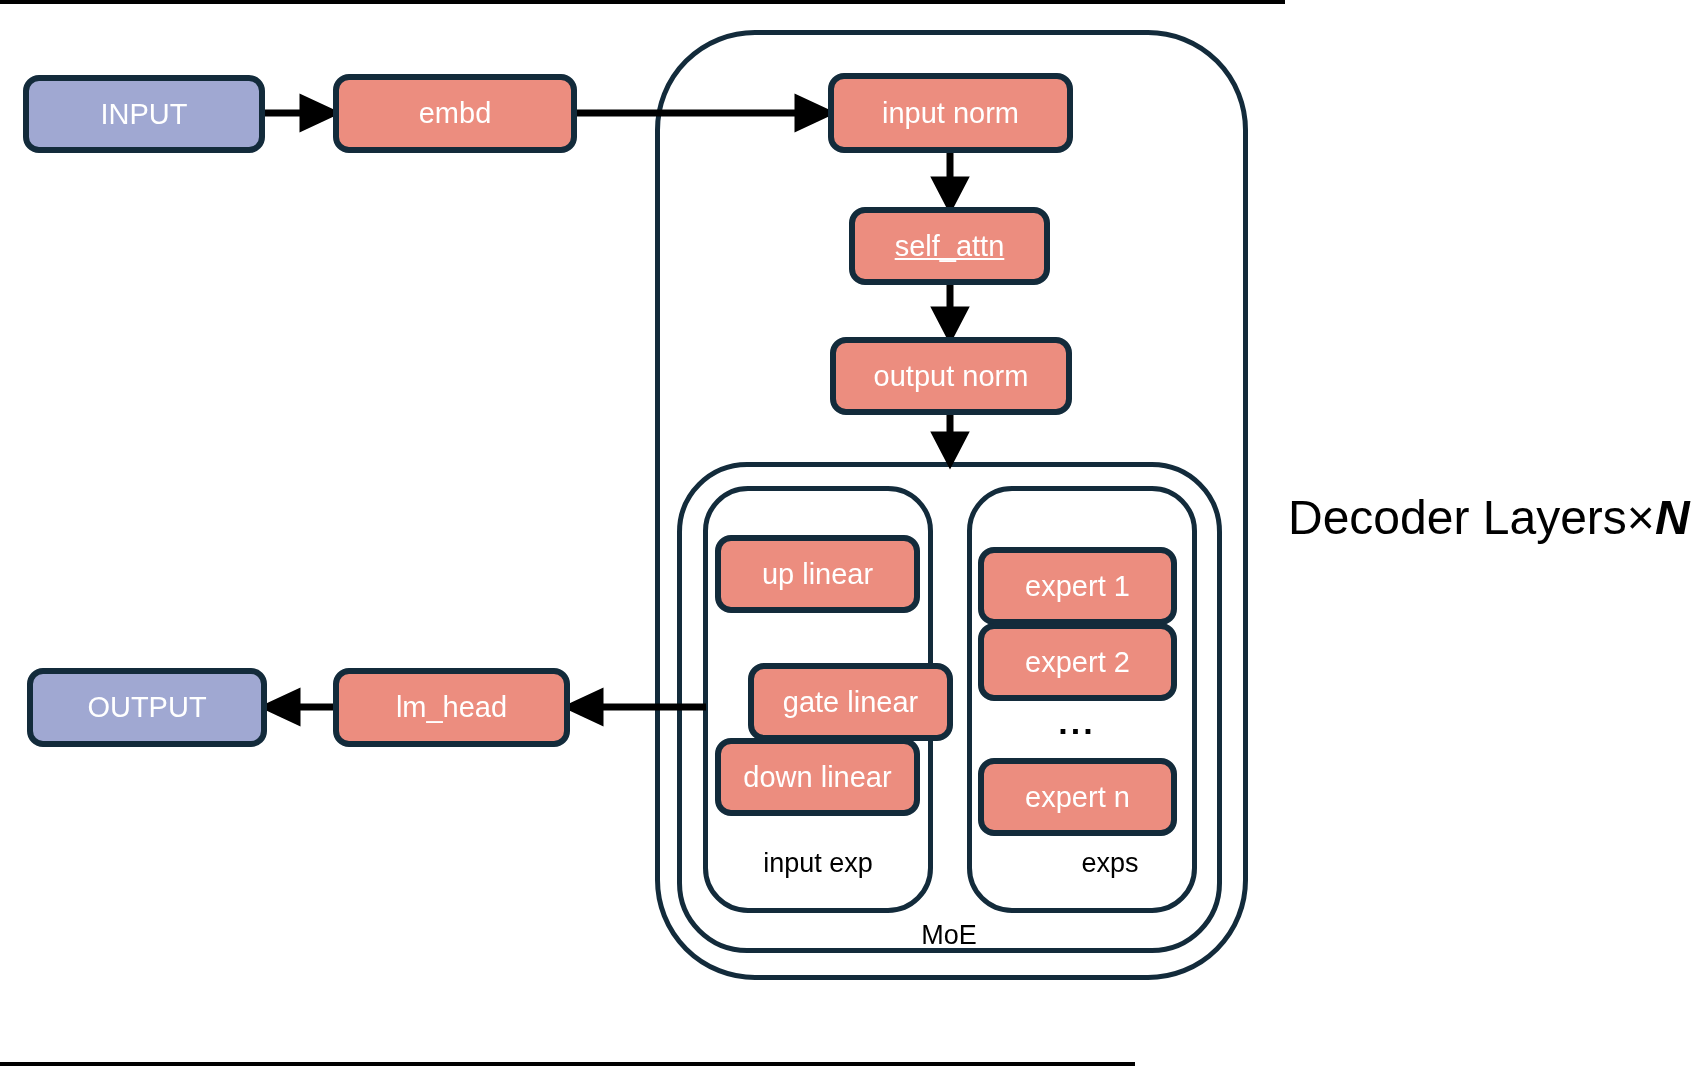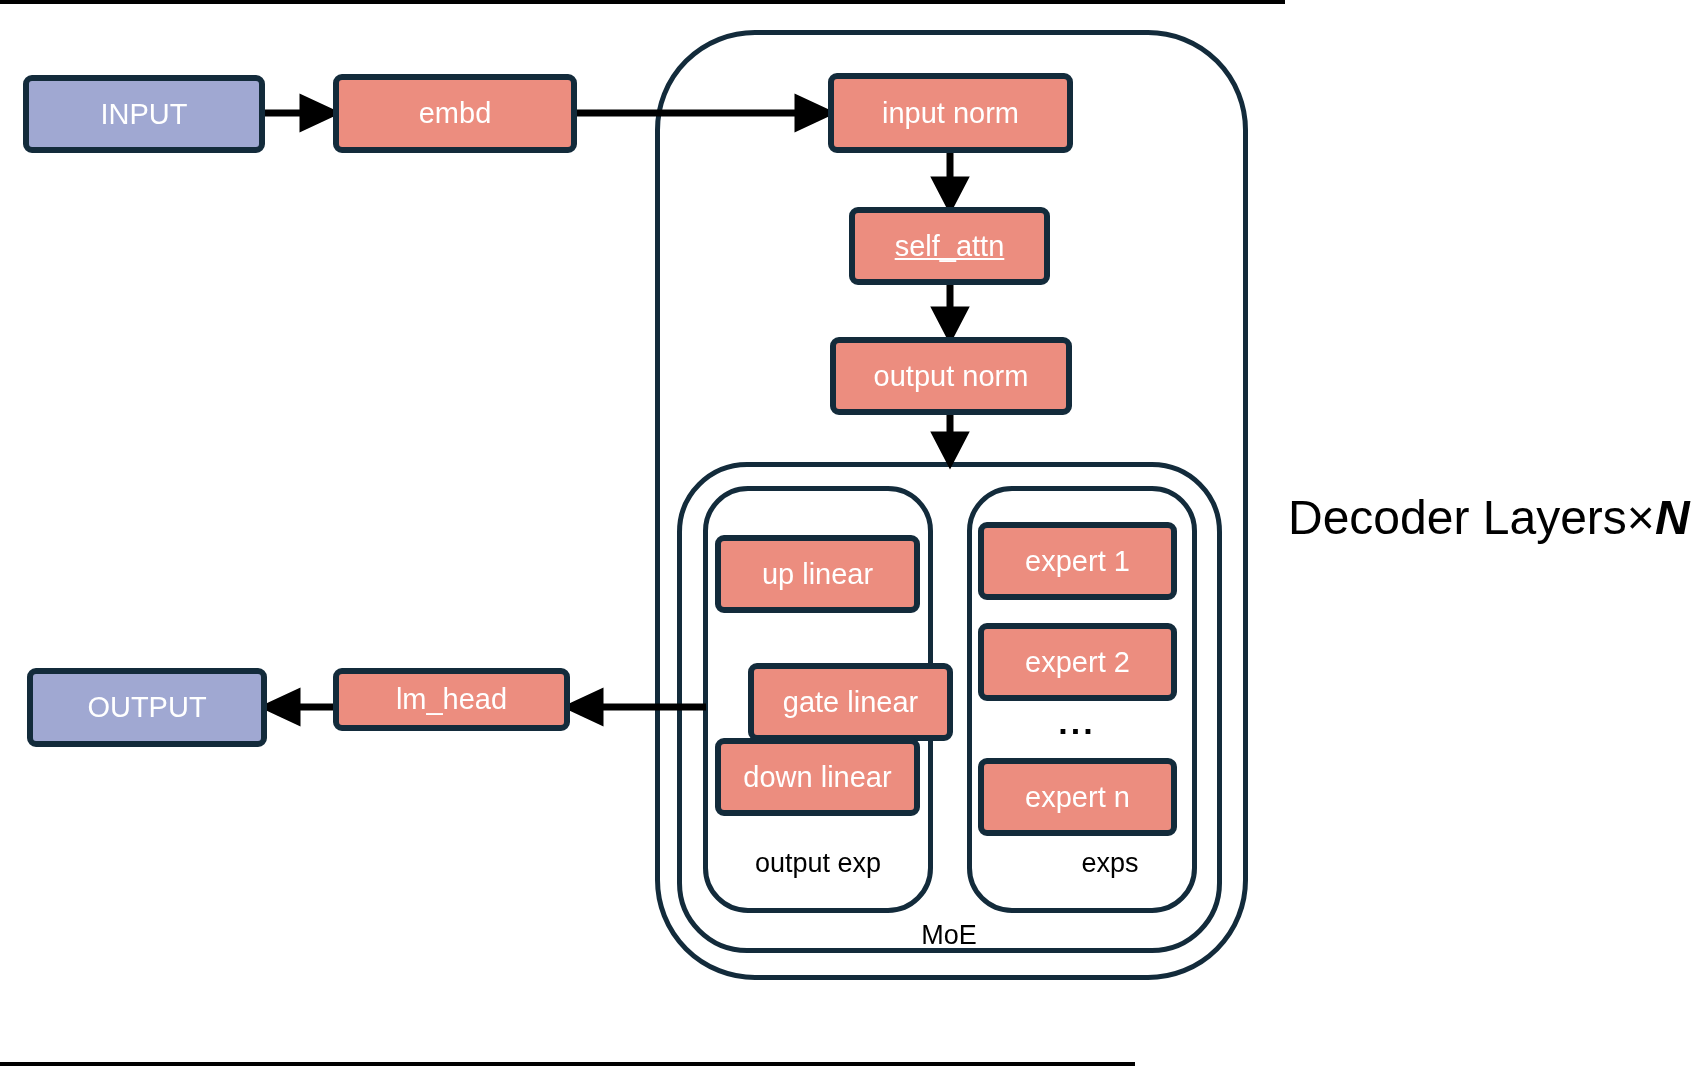--- a/index.html
+++ b/index.html
@@ -21,21 +21,21 @@
   .moe{left:677px;top:462px;width:545px;height:491px;border-radius:70px;}
   .subgroup{border-radius:45px;}
   .shared{left:703px;top:486px;width:230px;height:427px;}
   .expsbox{left:967px;top:486px;width:230px;height:427px;}
 
   
   .node{
     position:absolute;
     box-sizing:border-box;
     border:6px solid #132B3B;
-    border-radius:9px;
+    border-radius:16px;
     color:#ffffff;
     font-size:29px;
     display:flex;align-items:center;justify-content:center;
     white-space:nowrap;
     background:#EC8D7F;
   }
   .io{background:#A0A8D2;}
 
   
   .lbl{
@@ -112,29 +112,29 @@
   <div class="node io" style="left:23px;top:75px;width:242px;height:78px;">INPUT</div>
   <div class="node" style="left:333px;top:74px;width:244px;height:79px;">embd</div>
   <div class="node" style="left:828px;top:73px;width:245px;height:80px;">input norm</div>
   <div class="node" style="left:849px;top:207px;width:201px;height:78px;text-decoration:underline;">self_attn</div>
   <div class="node" style="left:830px;top:337px;width:242px;height:78px;">output norm</div>
 
   <div class="node" style="left:715px;top:535px;width:205px;height:78px;">up linear</div>
   <div class="node" style="left:748px;top:637px;width:205px;height:78px;margin-top:26px;">gate linear</div>
   <div class="node" style="left:715px;top:738px;width:205px;height:78px;">down linear</div>
 
-  <div class="node" style="left:978px;top:522px;width:199px;height:78px;">expert 1</div>
+  <div class="node" style="left:978px;top:547px;width:199px;height:78px;">expert 1</div>
   <div class="node" style="left:978px;top:623px;width:199px;height:78px;">expert 2</div>
   <div class="dots" style="left:1077px;top:712px;">...</div>
   <div class="node" style="left:978px;top:758px;width:199px;height:78px;">expert n</div>
 
   <div class="node io" style="left:27px;top:668px;width:240px;height:79px;">OUTPUT</div>
-  <div class="node" style="left:333px;top:668px;width:237px;height:63px;">lm_head</div>
+  <div class="node" style="left:333px;top:668px;width:237px;height:79px;">lm_head</div>
 
-  <div class="lbl" style="left:818px;top:848px;">output exp</div>
+  <div class="lbl" style="left:818px;top:848px;">input exp</div>
   <div class="lbl" style="left:1082px;top:848px;margin-left:28px;">exps</div>
   <div class="lbl" style="left:949px;top:920px;">MoE</div>
 
   <div class="decoder-label">
     <span>Decoder Layers×</span><span class="nvar">N</span>
   </div>
 
 </div>
 
 </body></html>

